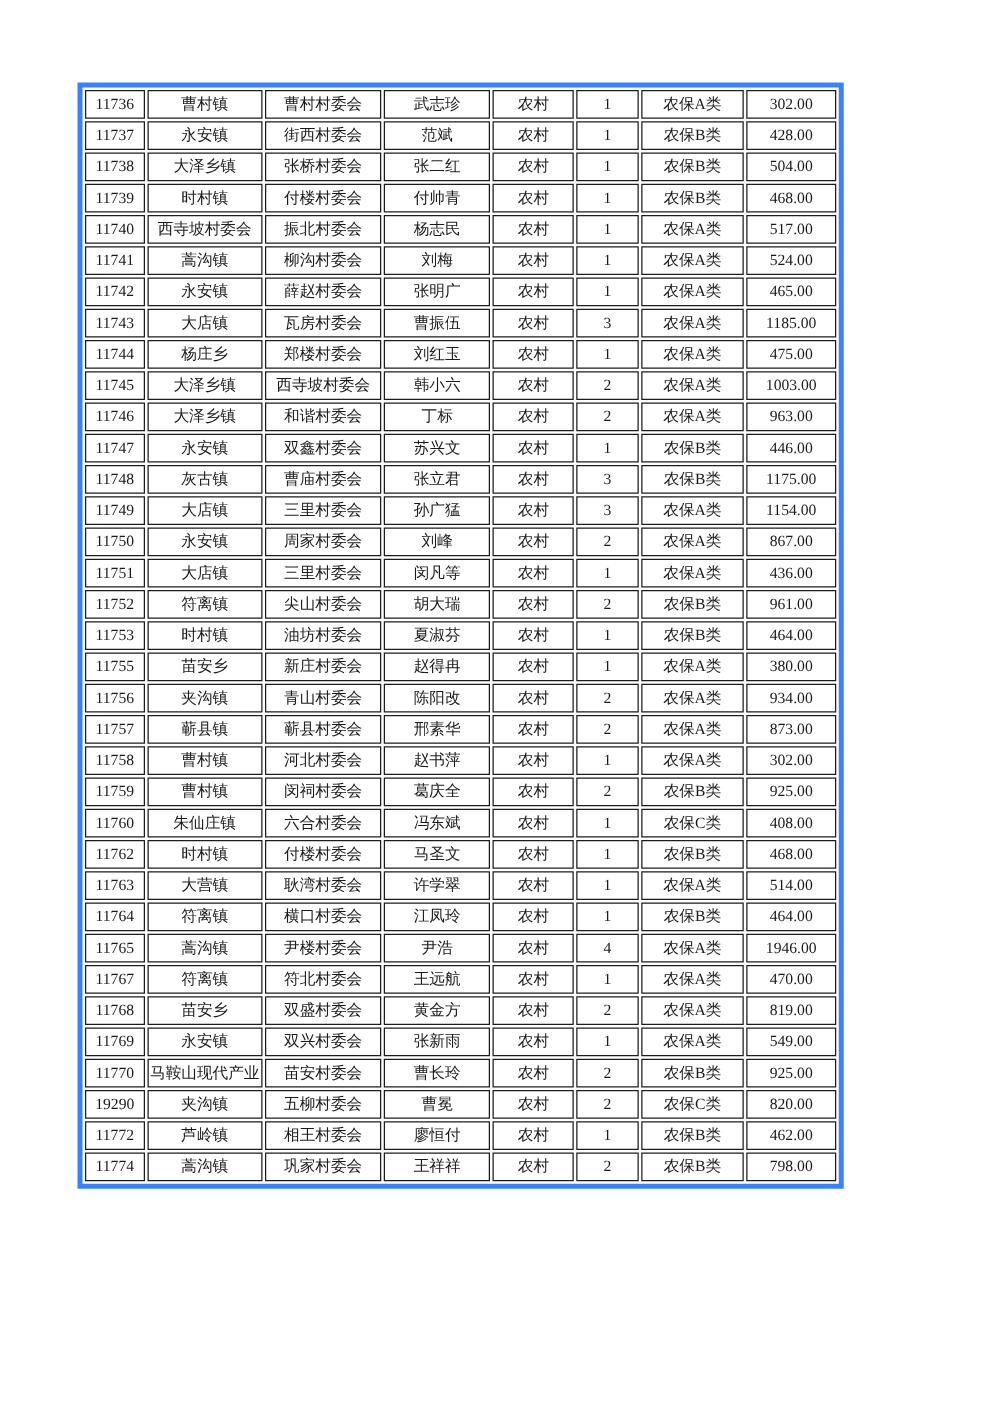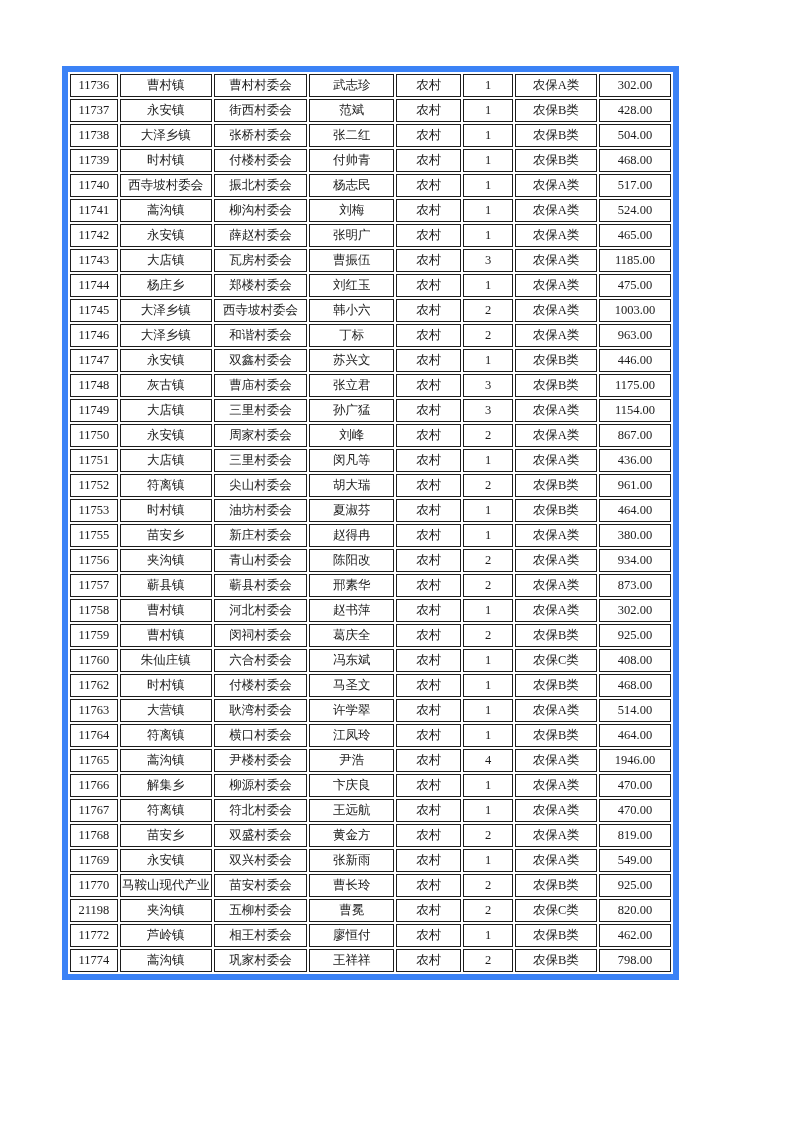--- a/index.html
+++ b/index.html
@@ -12,21 +12,21 @@
     background: #ffffff;
     position: relative;
     font-family: "Liberation Serif", "DejaVu Serif", serif;
     color: #1a1a1a;
     overflow: hidden;
   }
   .sheet-table-wrap {
     position: absolute;
     left: 62px;
     top: 66px;
-    border: 6px solid #3b82f6;
+    border: 4px solid #3b82f6;
   }
   table.sheet {
     border-collapse: separate;
     border-spacing: 2px;
     table-layout: fixed;
     width: 605px;
   }
   table.sheet td {
     border: 1px solid #1c1c1c;
     height: 21px;
@@ -338,30 +338,20 @@
           <td>11765</td>
           <td>蒿沟镇</td>
           <td>尹楼村委会</td>
           <td>尹浩</td>
           <td>农村</td>
           <td>4</td>
           <td>农保A类</td>
           <td>1946.00</td>
         </tr>
         <tr>
-          <td>11766</td>
-          <td>解集乡</td>
-          <td>柳源村委会</td>
-          <td>卞庆良</td>
-          <td>农村</td>
-          <td>1</td>
-          <td>农保A类</td>
-          <td>470.00</td>
-        </tr>
-        <tr>
           <td>11767</td>
           <td>符离镇</td>
           <td>符北村委会</td>
           <td>王远航</td>
           <td>农村</td>
           <td>1</td>
           <td>农保A类</td>
           <td>470.00</td>
         </tr>
         <tr>
@@ -388,21 +378,21 @@
           <td>11770</td>
           <td>马鞍山现代产业</td>
           <td>苗安村委会</td>
           <td>曹长玲</td>
           <td>农村</td>
           <td>2</td>
           <td>农保B类</td>
           <td>925.00</td>
         </tr>
         <tr>
-          <td>21198</td>
+          <td>19290</td>
           <td>夹沟镇</td>
           <td>五柳村委会</td>
           <td>曹冕</td>
           <td>农村</td>
           <td>2</td>
           <td>农保C类</td>
           <td>820.00</td>
         </tr>
         <tr>
           <td>11772</td>

